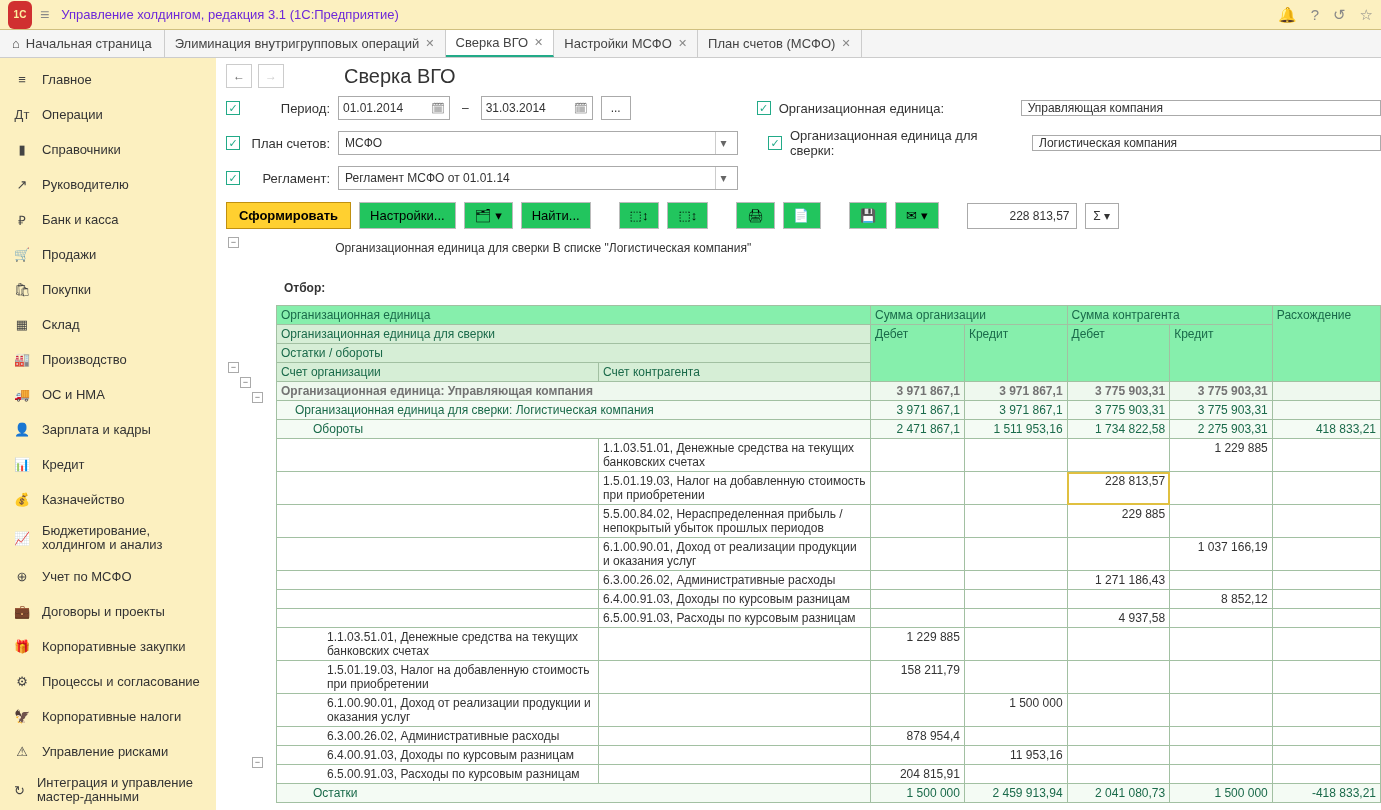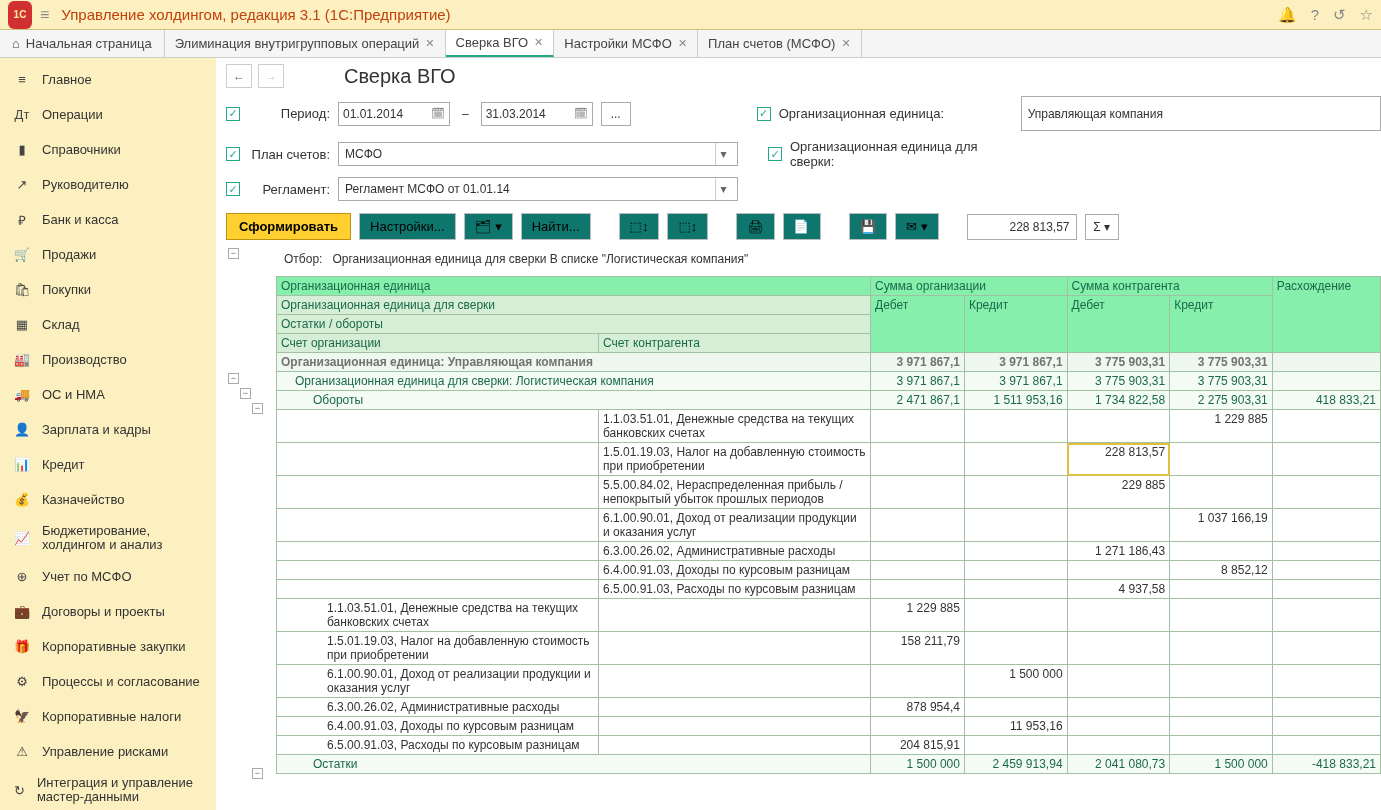--- a/index.html
+++ b/index.html
@@ -2,21 +2,21 @@
 <html><head>
 <meta charset="utf-8">
 <style>
 * { box-sizing: border-box; margin: 0; padding: 0; font-family: Arial, sans-serif; }
 body { font-size: 12px; color: #333; background: #fff; overflow: hidden; width: 1381px; height: 810px; }
 
 
 .topbar { height: 30px; background: #fcf0c0; display: flex; align-items: center; padding: 0 8px; border-bottom: 1px solid #d0c080; }
 .logo { width: 24px; height: 28px; background: #d03030; color: #fcf0a0; font-weight: bold; font-size: 10px; display: flex; align-items: center; justify-content: center; border-radius: 6px; margin-right: 8px; }
 .burger { font-size: 16px; color: #888; margin-right: 12px; cursor: pointer; }
-.app-title { color: #c2410c; font-size: 15px; flex: 1; }
+.app-title { color: #6d28d9; font-size: 13px; flex: 1; }
 .topbar-icons { display: flex; gap: 14px; color: #888; font-size: 15px; }
 .topbar-icons span { cursor: pointer; }
 
 
 .tabsrow { height: 28px; background: #f5f5f5; display: flex; align-items: stretch; border-bottom: 1px solid #ccc; }
 .home-tab { display: flex; align-items: center; padding: 0 12px; gap: 6px; border-right: 1px solid #ccc; background: #f5f5f5; font-size: 13px; color: #444; cursor: pointer; }
 .tab { display: flex; align-items: center; padding: 0 10px; gap: 6px; border-right: 1px solid #ccc; background: #f5f5f5; font-size: 13px; color: #444; cursor: pointer; position: relative; }
 .tab.active { background: #fff; border-bottom: 2px solid #2a8; }
 .tab .close { color: #888; font-size: 11px; }
 
@@ -41,40 +41,40 @@
 .frow { display: flex; align-items: center; margin-bottom: 8px; gap: 8px; }
 .chk { width: 14px; height: 14px; border: 1px solid #2a8; display: inline-flex; align-items: center; justify-content: center; color: #2a8; font-size: 11px; cursor: pointer; }
 .flabel { width: 82px; font-size: 13px; text-align: right; }
 .date-in { width: 112px; height: 24px; border: 1px solid #aaa; padding: 0 4px; display: flex; align-items: center; justify-content: space-between; }
 .date-in .cal { font-size: 11px; color: #666; }
 .dash { padding: 0 4px; }
 .dots-btn { width: 30px; height: 24px; border: 1px solid #aaa; display: flex; align-items: center; justify-content: center; cursor: pointer; }
 .sel-in { width: 400px; height: 24px; border: 1px solid #aaa; padding: 0 6px; display: flex; align-items: center; justify-content: space-between; background: #fff; }
 .sel-in .dd { width: 16px; text-align: center; color: #666; border-left: 1px solid #ccc; height: 100%; display:flex; align-items:center; justify-content:center;}
 .flabel-wide { width: 234px; font-size: 13px; }
-.txt-in { flex: 1; min-width: 250px; height: 35px; border: 1px solid #aaa; padding: 0 6px; display: flex; align-items: center; }
+.txt-in { flex: 1; min-width: 250px; height: 16px; border: 1px solid #aaa; padding: 0 6px; display: flex; align-items: center; }
 
 
 .tbar { display: flex; align-items: center; gap: 8px; margin-top: 12px; margin-bottom: 6px; }
 .btn-primary { background: #ffd030; border: 1px solid #c09010; padding: 5px 12px; font-size: 13px; font-weight: bold; cursor: pointer; }
-.btn { background: #0f766e; border: 1px solid #bbb; padding: 5px 10px; font-size: 13px; cursor: pointer; display: flex; align-items: center; gap: 4px; }
+.btn { background: #22c55e; border: 1px solid #bbb; padding: 5px 10px; font-size: 13px; cursor: pointer; display: flex; align-items: center; gap: 4px; }
 .tbar-gap { width: 12px; }
 .tbar-right { display: flex; align-items: center; gap: 8px; }
 .numbox { width: 110px; height: 26px; border: 1px solid #aaa; text-align: right; padding: 0 6px; display:flex; align-items:center; justify-content:flex-end; }
 .sigma { width: 34px; height: 26px; border:1px solid #aaa; display:flex;align-items:center;justify-content:center;}
 
 
 .report { display: flex; }
 .tree-gutter { width: 50px; background: #fff; font-size: 10px; color: #666; }
 .tg-node { border: 1px solid #aaa; width: 11px; height: 11px; display: flex; align-items: center; justify-content: center; font-size: 9px; line-height: 9px; margin: 2px; cursor: pointer; background: #fff; }
 .tg-row { display:flex; align-items:flex-start; height: auto; }
 
 .report-body { flex: 1; }
 .filter-box { padding: 6px 8px; font-size: 12px; color: #333; margin-bottom: 4px; display:flex; gap:10px;}
-.filter-box .flt-label { font-weight: normal; }
+.filter-box .flt-label { font-weight: bold; margin-top: 40px; }
 .filter-box .flt-text { color: #333; }
 
 table.rt { border-collapse: collapse; width: 1105px; font-size: 12px; }
 table.rt th, table.rt td { border: 1px solid #a2c0a2; padding: 2px 4px; vertical-align: top; }
 table.rt th { background: #86efac; color: #1a6a4a; font-weight: normal; text-align: left; }
 table.rt th.h2 { background: #d6eed6; }
 table.rt td.num { text-align: right; }
 table.rt tr.lvl0 td { color: #737373; font-weight: bold; background: #eef8ee; }
 table.rt tr.lvl1 td { color: #1a6a4a; background: #f4fbf4; }
 table.rt tr.lvl2 td { color:#333; background:#fff; }
@@ -242,20 +242,23 @@
       <div class="frow">
         <span class="chk">✓</span>
         <span class="flabel">План счетов:</span>
         <div class="sel-in">
             <span>МСФО</span>
             <span class="dd">▾</span>
           </div>
         <span style="width:14px"></span>
         <span class="chk">✓</span>
         <span class="flabel-wide">Организационная единица для сверки:</span>
+        <div class="txt-in">
+            <span>Логистическая компания</span>
+          </div>
       </div>
       <div class="frow">
         <span class="chk">✓</span>
         <span class="flabel">Регламент:</span>
         <div class="sel-in">
             <span>Регламент МСФО от 01.01.14</span>
             <span class="dd">▾</span>
           </div>
       </div>
     </div>

